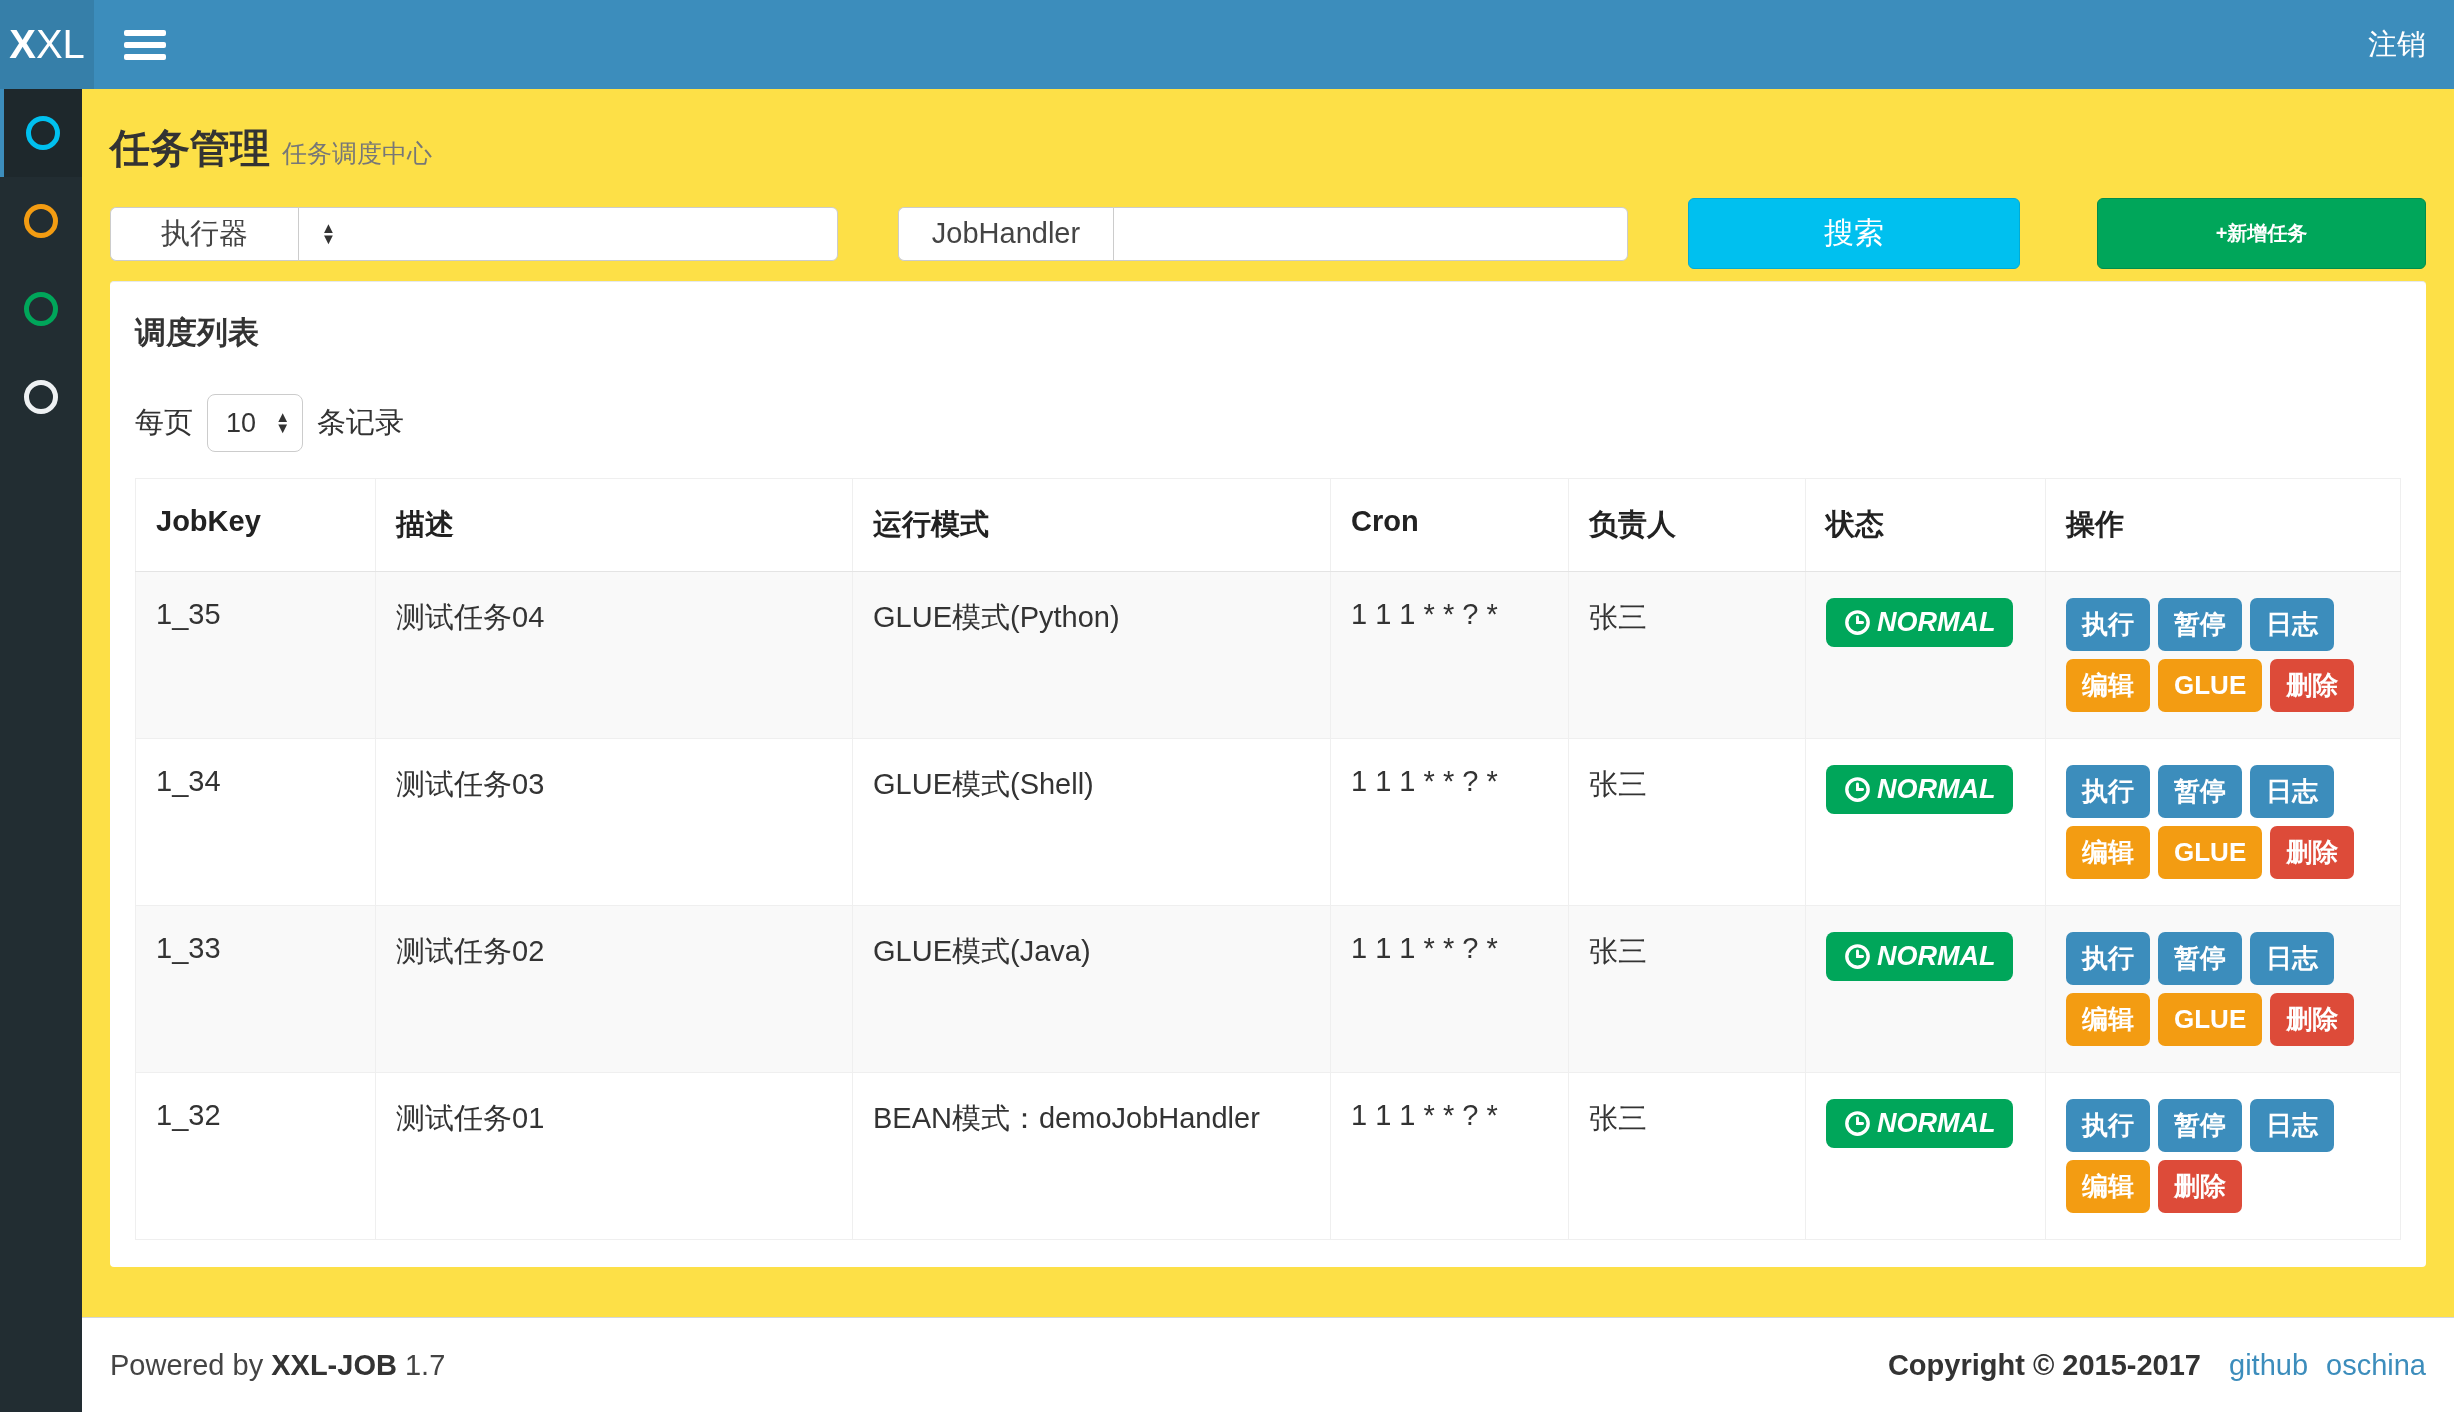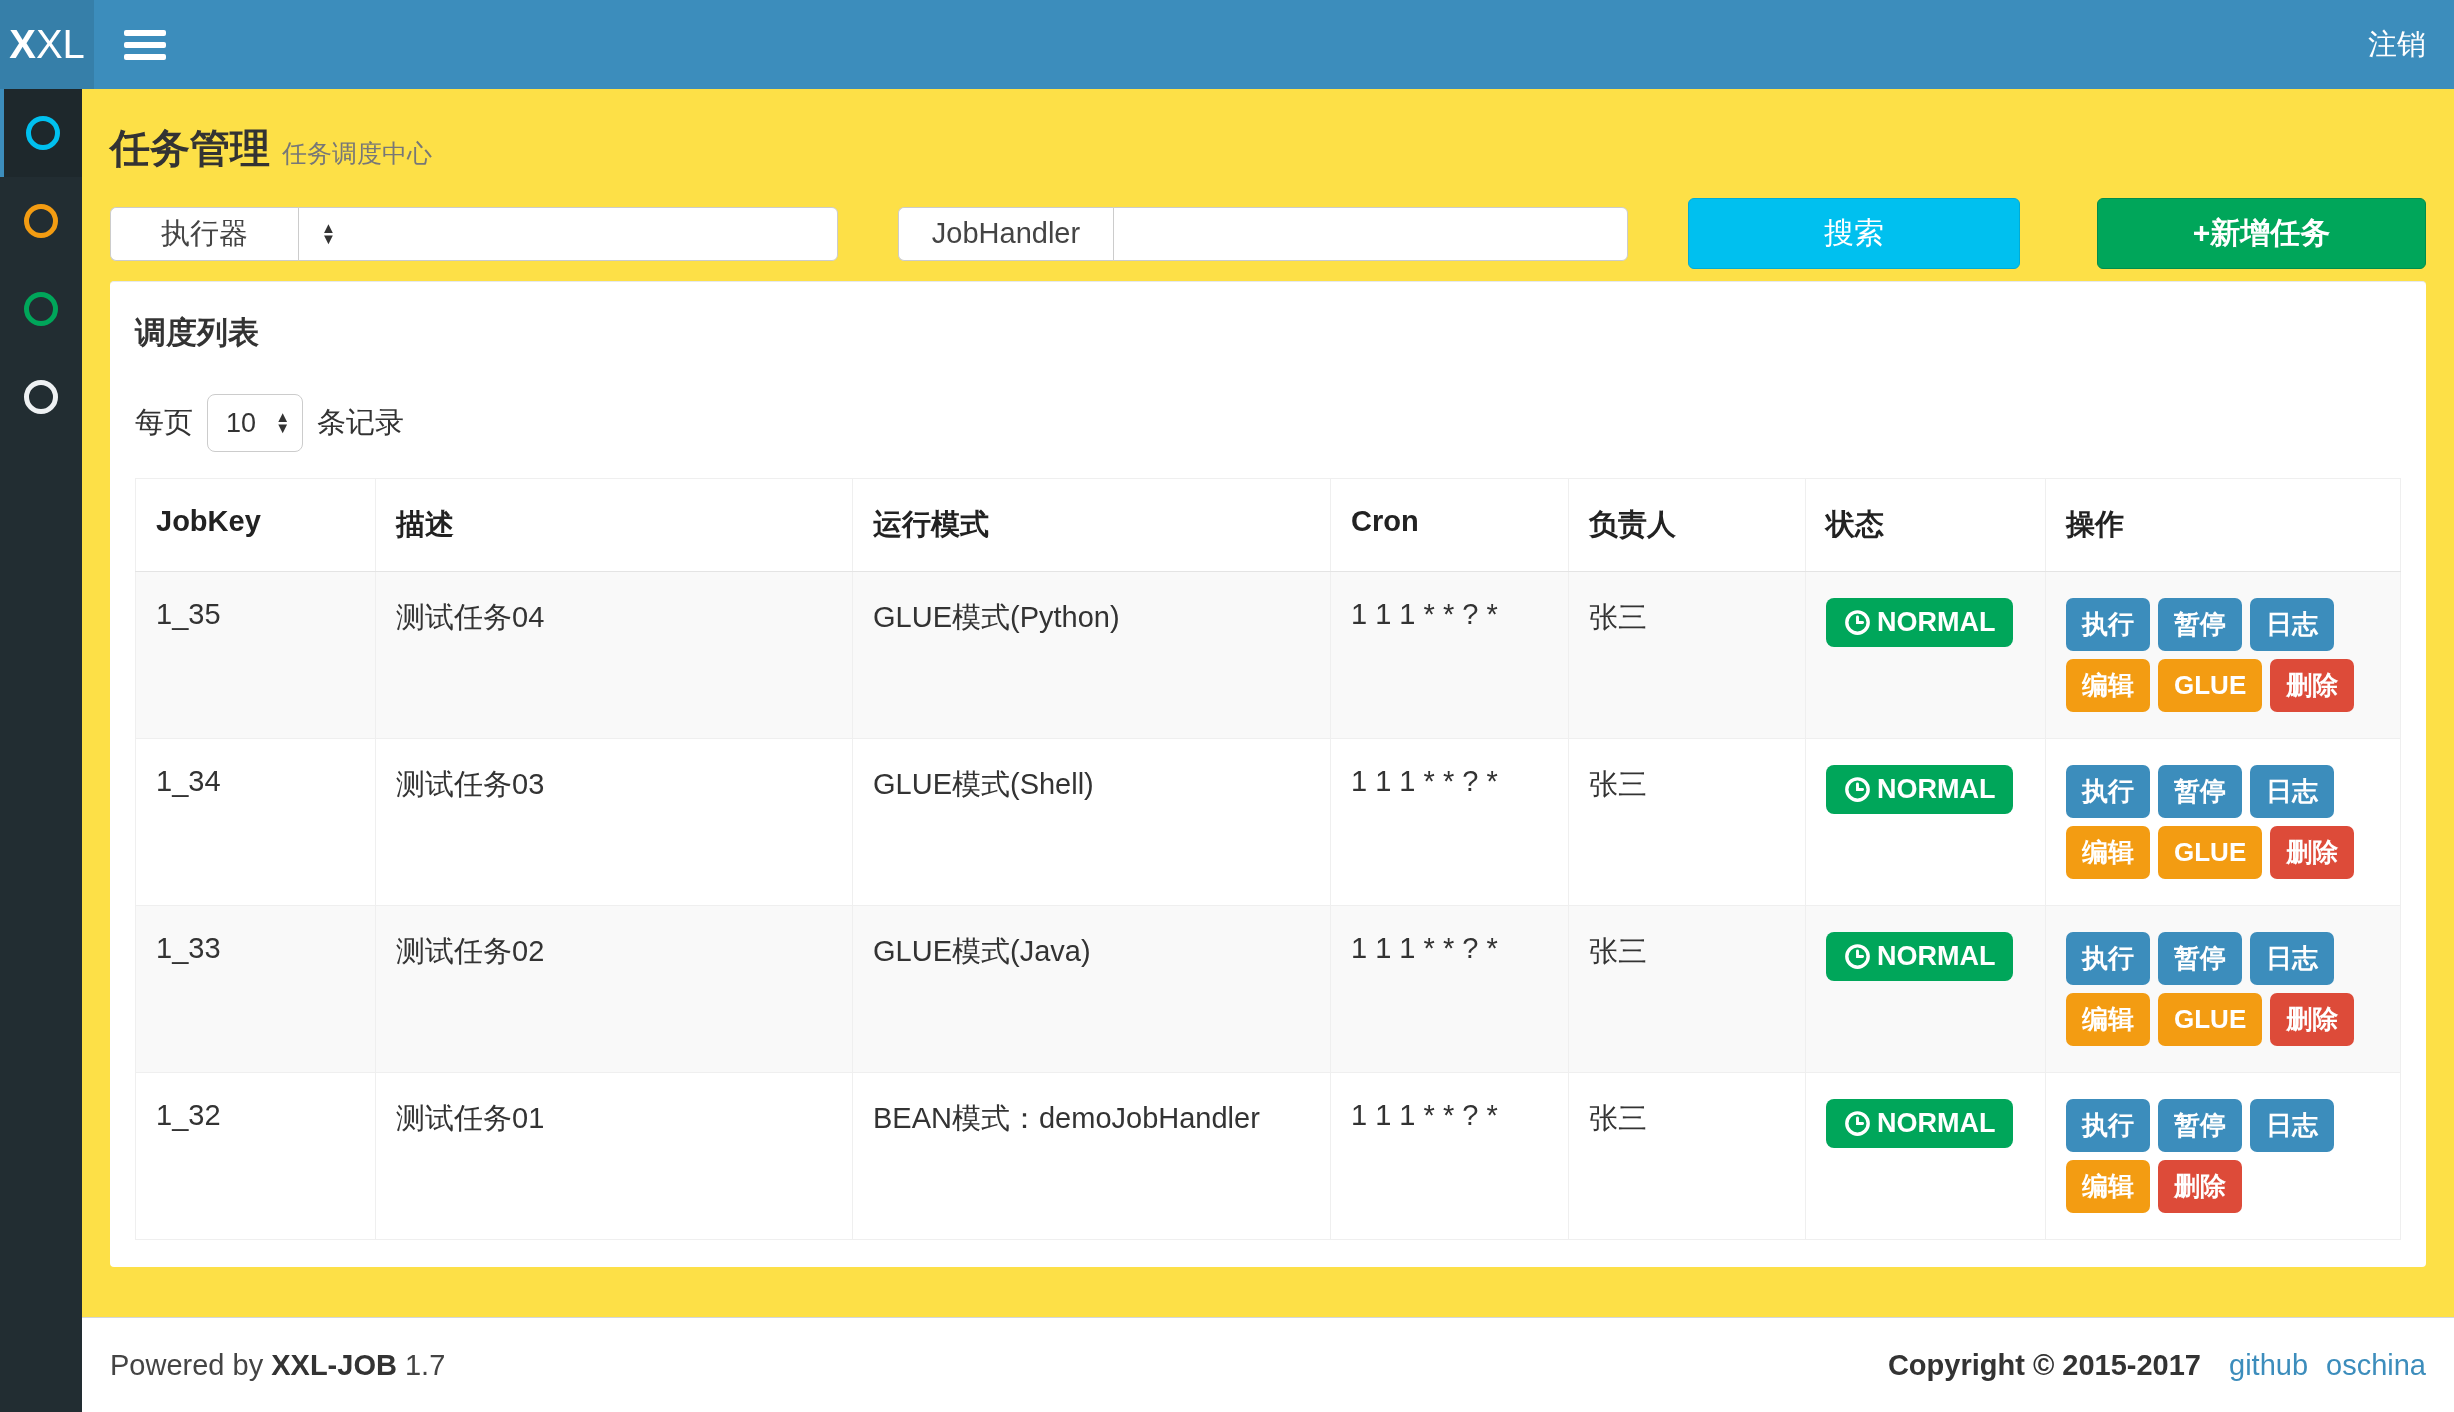--- a/index.html
+++ b/index.html
@@ -37,40 +37,40 @@
   .ig-addon { background:#fff; border:1px solid #ccc; border-right:none; border-radius:6px 0 0 6px; display:flex; align-items:center; justify-content:center; font-size:29px; color:#444; }
   .ig-exec-addon { width:188px; }
   .ig-exec-select { width:540px; }
   .ig-jh-addon { width:215px; }
   .ig-jh-input { width:515px; border:1px solid #ccc; border-radius:0 6px 6px 0; font-size:29px; padding:0 20px; outline:none; color:#333; background:#fff; font-family:inherit; }
   .selectbox { background:#fff; border:1px solid #ccc; border-radius:0 6px 6px 0; display:flex; align-items:center; padding:0 22px; font-size:29px; color:#333; cursor:pointer; }
   .selectbox .sel-val { flex:1; }
   .caret-ud { display:flex; flex-direction:column; line-height:0.72; font-size:15px; color:#333; }
   .gap60 { width:60px; }
   .btn-search { width:332px; height:71px; background:#00c0ef; color:#fff; border:1px solid #00acd6; border-radius:6px; font-size:30px; cursor:pointer; font-family:inherit; }
-  .btn-add { width:329px; height:71px; background:#00a65a; color:#fff; border:1px solid #008d4c; border-radius:6px; font-size:30px; margin-left:auto; cursor:pointer; font-family:inherit; font-weight:600; }
+  .btn-add { width:329px; height:71px; background:#00a65a; color:#fff; border:1px solid #008d4c; border-radius:6px; font-size:20px; margin-left:auto; cursor:pointer; font-family:inherit; font-weight:600; }
 
   
   .panel { background:#fff; margin-top:12px; border-radius:4px; padding:22px 25px 27px 25px; border-top:1px solid #e6e9ee; }
   .panel-title { font-size:31px; font-weight:700; color:#333; padding:8px 0 6px 0; }
   .perpage { display:flex; align-items:center; margin-top:34px; font-size:29px; color:#333; }
   .pp-select { width:96px; height:58px; border:1px solid #ccc; border-radius:8px; display:flex; align-items:center; padding:0 12px 0 18px; margin:0 14px; cursor:pointer; background:#fff; }
   .pp-select .sel-val { flex:1; font-size:27px; }
 
   
   table { width:100%; border-collapse:collapse; margin-top:26px; table-layout:fixed; }
   th, td { border:1px solid #efefef; text-align:left; vertical-align:top; font-size:29px; }
   th { font-weight:700; padding:26px 20px; color:#222; background:#fff; border-bottom:1px solid #e4e4e4; }
   td { padding:26px 20px; height:146px; color:#333; }
   tbody tr:nth-child(odd) { background:#f9f9f9; }
   tbody tr:nth-child(even) { background:#fff; }
   col.c-jobkey { width:240px; } col.c-desc { width:477px; } col.c-mode { width:478px; }
   col.c-cron { width:238px; } col.c-owner { width:237px; } col.c-status { width:240px; } col.c-ops { width:355px; }
 
-  .badge-status { display:inline-flex; align-items:center; gap:6px; background:#00a65a; color:#fff; font-weight:700; font-size:27px; padding:9px 18px; border-radius:8px; }
+  .badge-status { display:inline-flex; align-items:center; gap:6px; background:#00a65a; color:#fff; font-weight:700; font-size:27px; padding:9px 18px; border-radius:8px;font-style:italic; }
   .badge-status svg { display:block; }
 
   .ops { display:flex; flex-wrap:wrap; gap:8px; max-width:320px; }
   .btn-op { border:none; color:#fff; font-size:26px; padding:9px 16px; border-radius:7px; cursor:pointer; font-family:inherit; font-weight:600; white-space:nowrap; }
 
   
   .pagination-row { display:flex; align-items:center; justify-content:space-between; margin-top:30px; }
   .page-summary { font-size:29px; color:#333; }
   .pager { display:flex; border:1px solid #ddd; border-radius:10px; overflow:hidden; background:#fff; }
   .pager .pg { height:64px; display:flex; align-items:center; justify-content:center; font-size:28px; color:#777; background:#fff; border:none; border-left:1px solid #ddd; cursor:pointer; font-family:inherit; }

